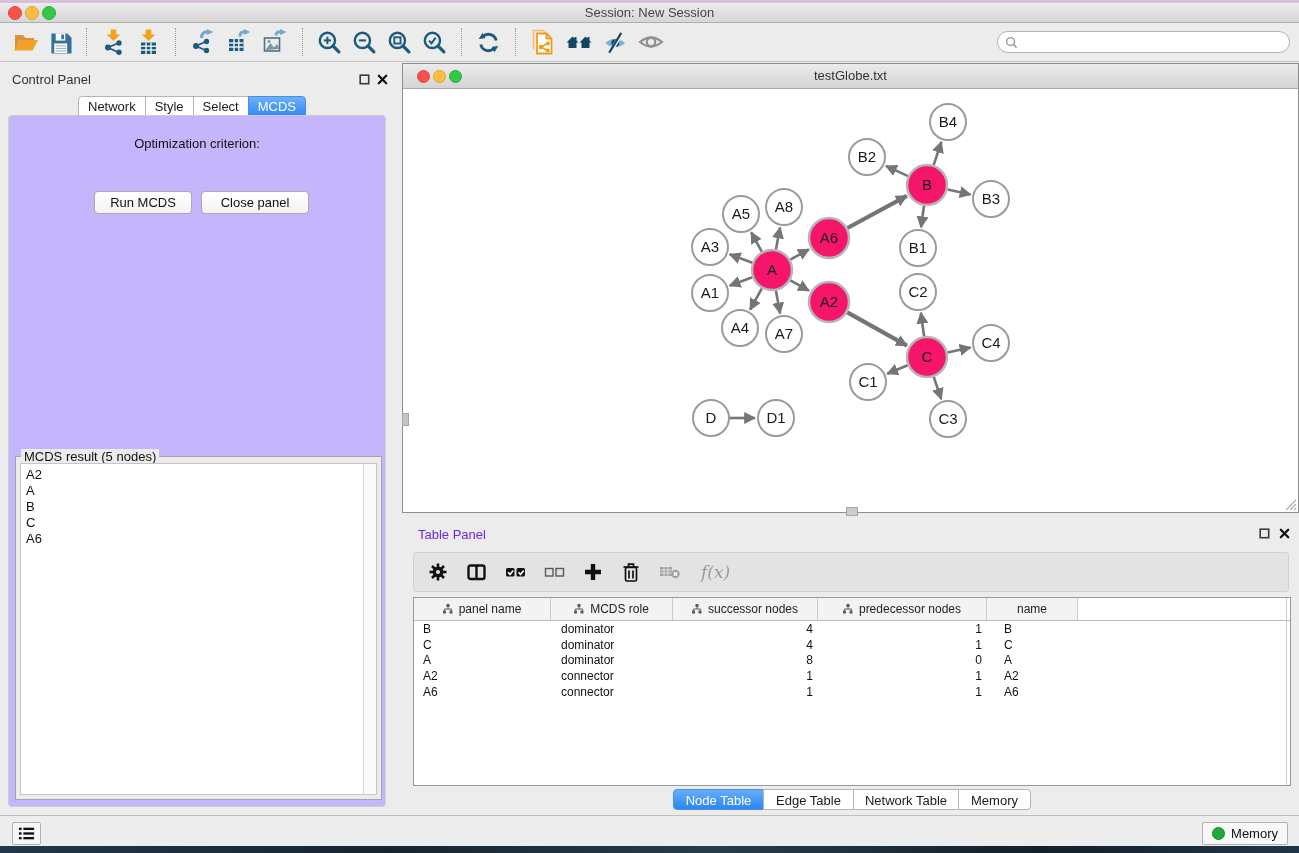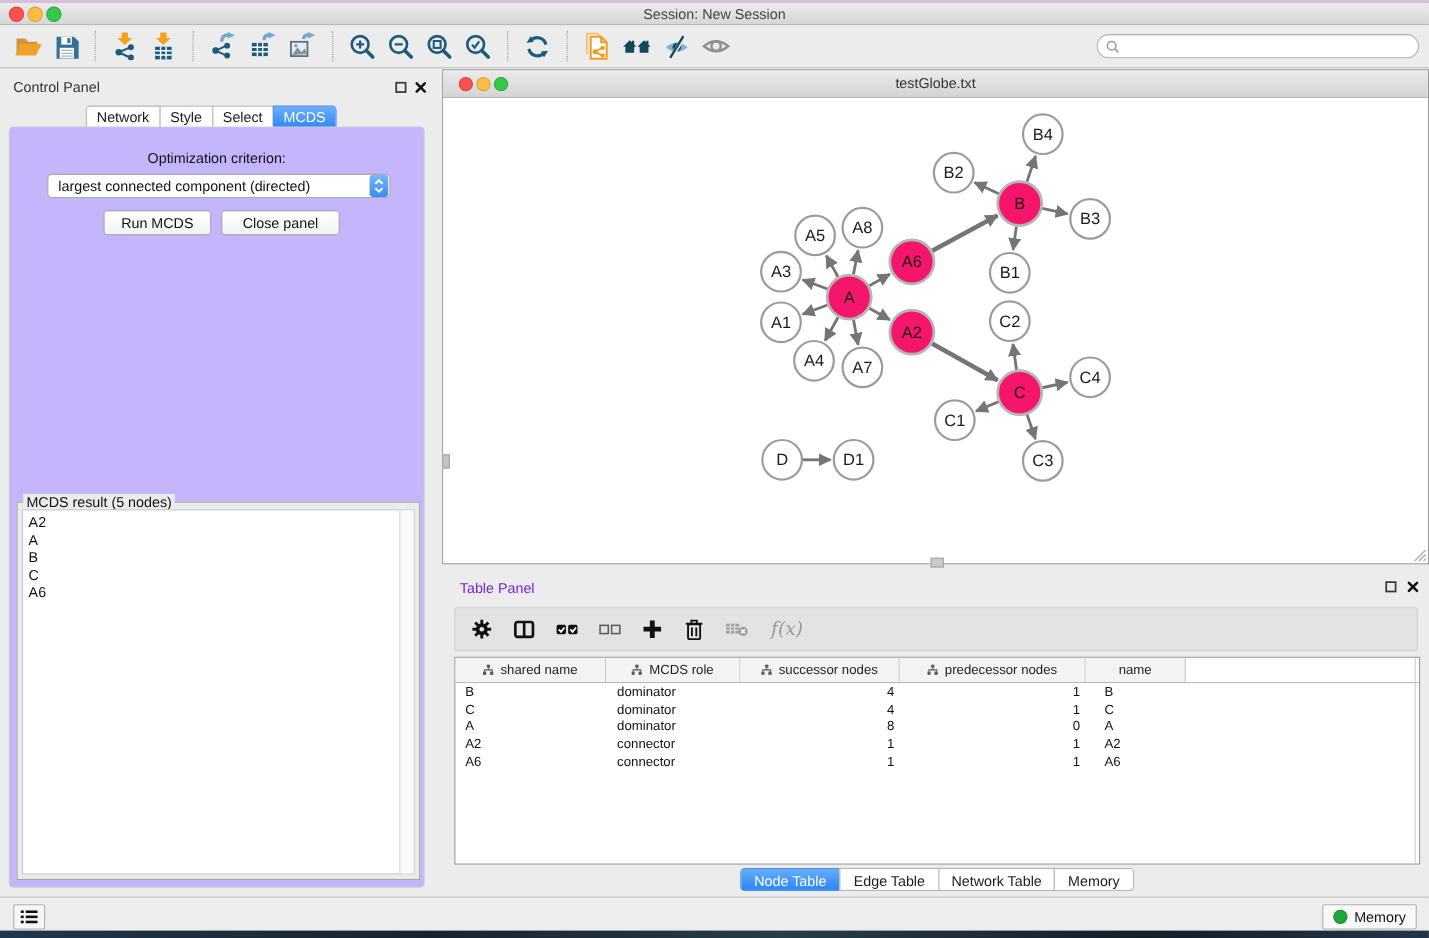--- a/index.html
+++ b/index.html
@@ -311,31 +311,20 @@
       </svg>
   </div>
   <div class="abs" id="cp-tabs">
       <div class="cp-tab">Network</div>
       <div class="cp-tab">Style</div>
       <div class="cp-tab">Select</div>
       <div class="cp-tab active">MCDS</div>
     </div>
   <div class="abs" id="cp-box">
     <div class="abs" id="opt-label">Optimization criterion:</div>
-    <div class="abs" id="criterion">
-      <div id="criterion-text">largest connected component (directed)</div>
-      <div id="criterion-stepper">
-        <svg width="11" height="14" viewBox="0 0 11 14">
-            <g stroke="#fff" stroke-width="1.8" fill="none">
-              <path d="M2.2 5 L5.5 1.8 L8.8 5"></path>
-              <path d="M2.2 9 L5.5 12.2 L8.8 9"></path>
-            </g>
-          </svg>
-      </div>
-    </div>
     <div class="abs btn" id="run-btn">Run MCDS</div>
     <div class="abs btn" id="closep-btn">Close panel</div>
     <div class="abs" id="result-box">
       <span id="result-title">MCDS result (5 nodes)</span>
       <div id="result-list">
         <div id="result-scroll"></div>
       <div class="result-item" style="padding-top: 3px;">A2</div>
           <div class="result-item">A</div>
           <div class="result-item">B</div>
           <div class="result-item">C</div>
@@ -563,21 +552,21 @@
 
   <div class="abs" id="node-table">
     <div id="nt-header">
         <div class="th" style="width: 137px;">
           <svg class="hicon" viewBox="0 0 10 10">
             <rect x="3.5" y="0" width="3" height="3"></rect>
             <rect x="0" y="6.5" width="3" height="3"></rect>
             <rect x="6.5" y="6.5" width="3" height="3"></rect>
             <path d="M5 3 V5 M1.5 6.5 V5 H8.5 V6.5" stroke-width="1"></path>
           </svg>
-          <span>shared name</span>
+          <span>panel name</span>
         </div>
         <div class="th" style="width: 122px;">
           <svg class="hicon" viewBox="0 0 10 10">
             <rect x="3.5" y="0" width="3" height="3"></rect>
             <rect x="0" y="6.5" width="3" height="3"></rect>
             <rect x="6.5" y="6.5" width="3" height="3"></rect>
             <path d="M5 3 V5 M1.5 6.5 V5 H8.5 V6.5" stroke-width="1"></path>
           </svg>
           <span>MCDS role</span>
         </div>

